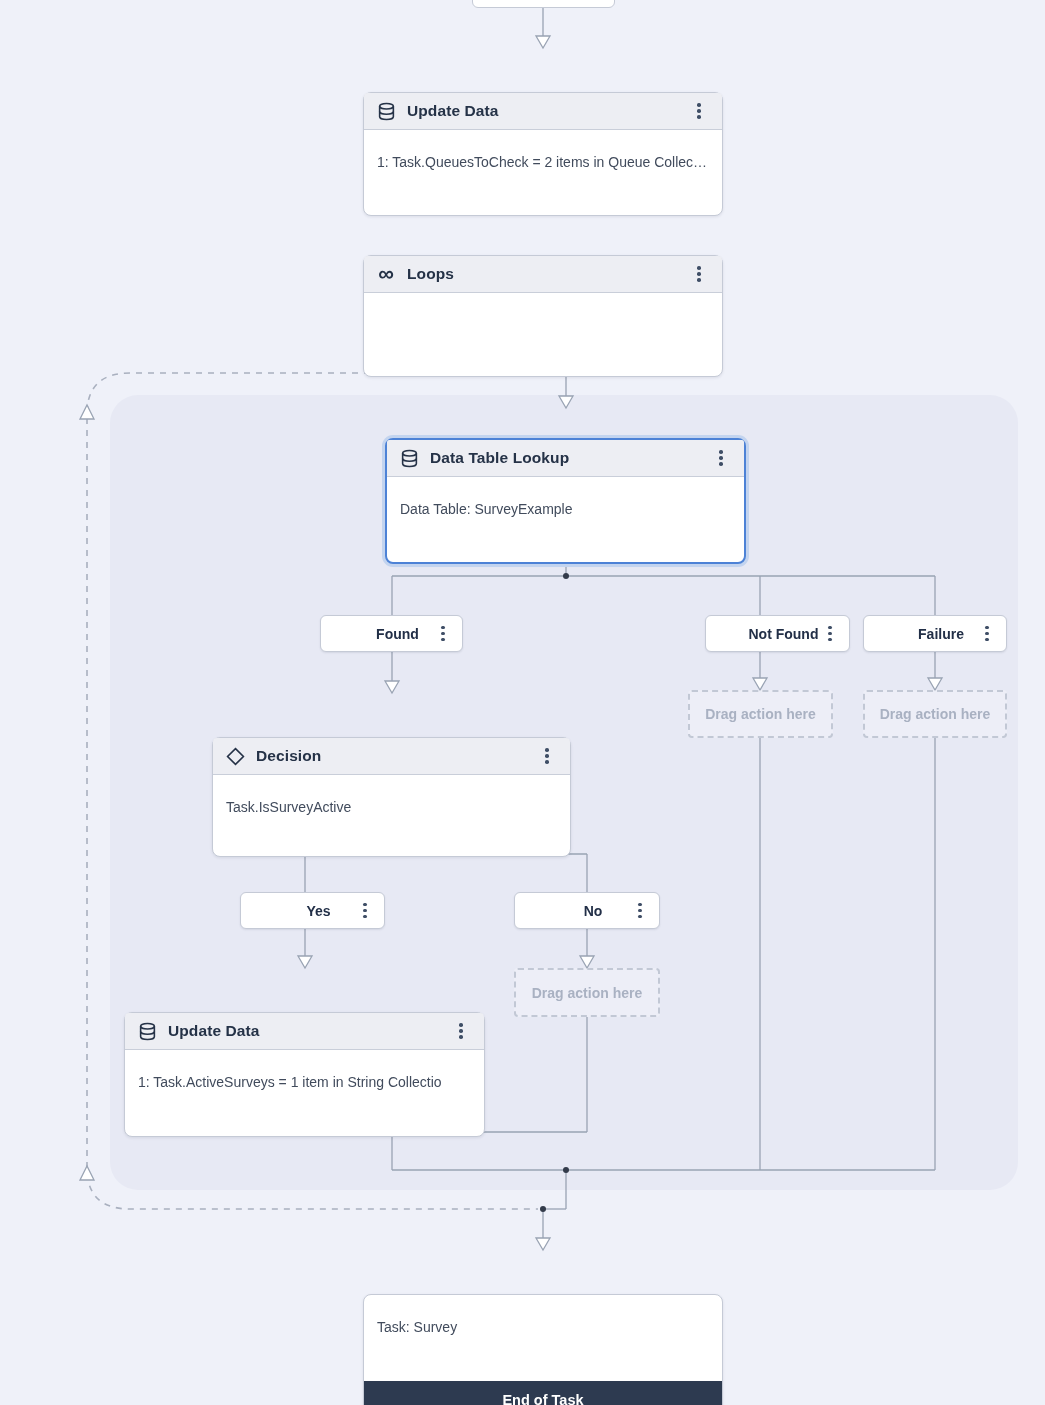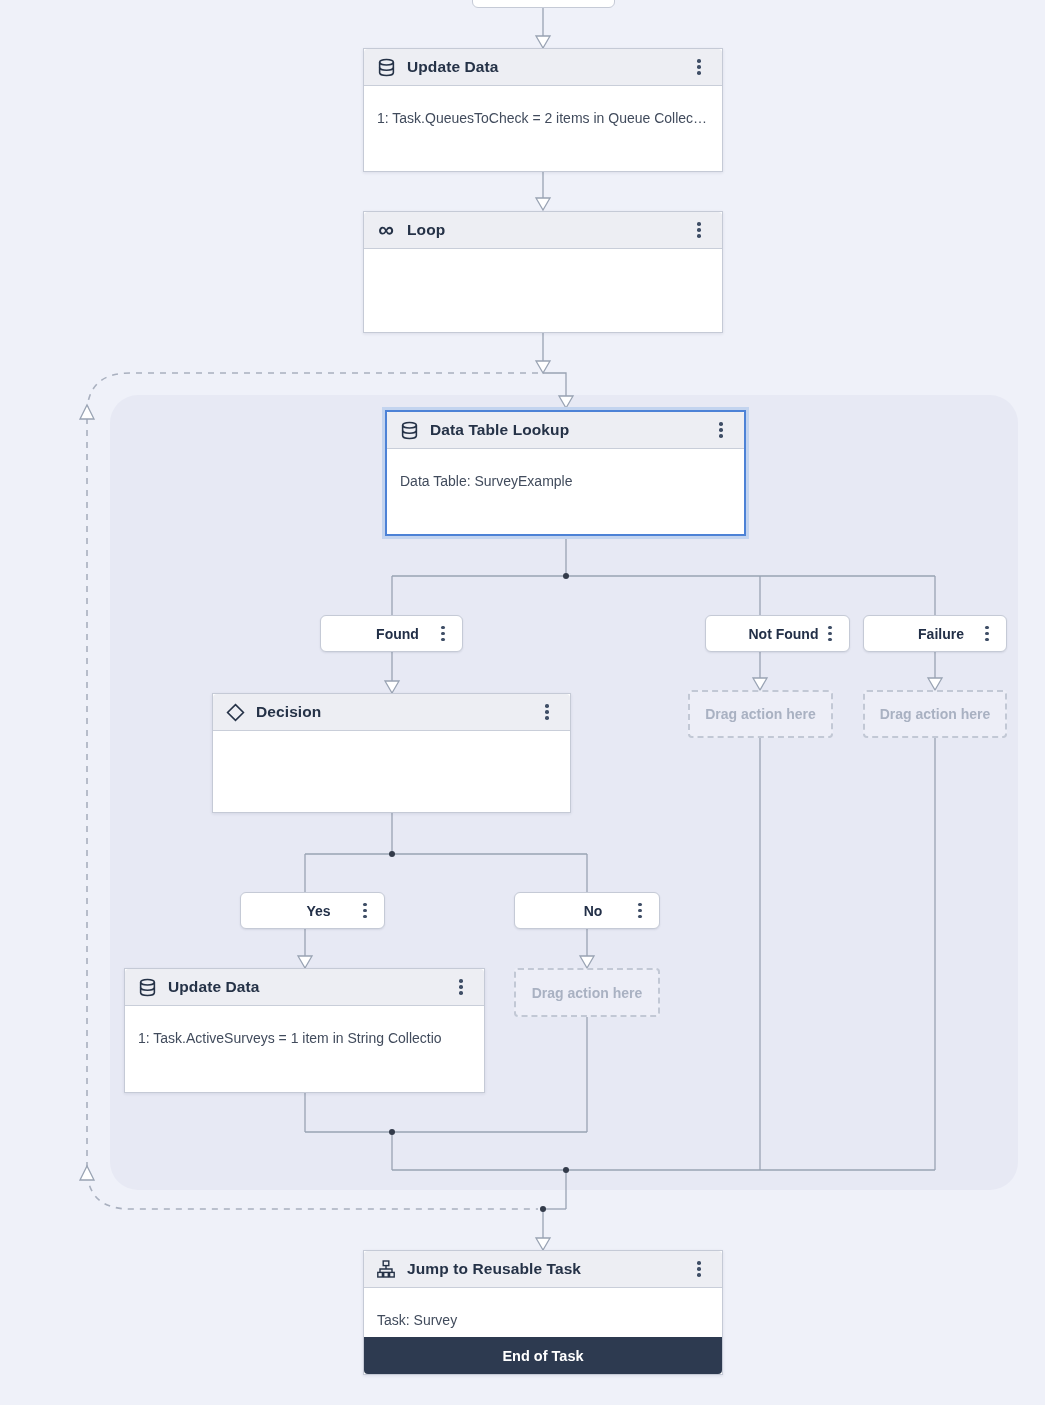--- a/index.html
+++ b/index.html
@@ -9,23 +9,23 @@
     font-family:"Liberation Sans", sans-serif;
     color:#253247;
   }
   .loop-container{
     position:absolute;left:110px;top:395px;width:908px;height:795px;
     background:#e7e9f4;border-radius:28px;
   }
   svg.wires{position:absolute;left:0;top:0;}
   
   .node{
-    position:absolute;background:#ffffff;border:1px solid #c5cad6;border-radius:0;
+    position:absolute;background:#ffffff;border:1px solid #c5cad6;border-radius:8px;
     box-shadow:0 1px 3px rgba(40,50,80,.10);box-sizing:border-box;
-    display:flex;flex-direction:column;
+    display:flex;flex-direction:column;margin-top:44px;
   }
   .node.selected{
     border:2px solid #4d82d6;
     box-shadow:0 0 0 3px #c3d4ef, 0 1px 3px rgba(40,50,80,.10);
   }
   .node-header{
     display:flex;align-items:center;gap:11px;
     background:#edeef3;border-bottom:1px solid #c9ced9;
     border-radius:4px 4px 0 0;
     height:37px;flex:0 0 37px;padding:0 12px;box-sizing:border-box;
@@ -155,28 +155,28 @@
     <div class="node-body">
       <div class="body-line">1: Task.QueuesToCheck = 2 items in Queue Collec…</div>
     </div>
   </div>
 
   <div class="node" style="left:363px;top:211px;width:360px;height:122px">
     <div class="node-header">
       <span class="icon-wrap">
         <span class="infinity">∞</span>
       </span>
-      <span class="node-title">Loop</span>
-      <span class="kebab-wrap">
-          <span class="kebab"></span>
-        </span>
-    </div>
-  </div>
-
-  <div class="node selected" style="left:385px;top:410px;width:361px;height:126px">
+      <span class="node-title">Loops</span>
+      <span class="kebab-wrap">
+          <span class="kebab"></span>
+        </span>
+    </div>
+  </div>
+
+  <div class="node selected" style="left:385px;top:394px;width:361px;height:126px">
     <div class="node-header">
       <span class="icon-wrap">
         <svg width="19" height="19" viewBox="0 0 18 18" fill="none" stroke="#253247" stroke-width="1.5">
           <ellipse cx="9" cy="4" rx="6.5" ry="2.6"></ellipse>
           <path d="M2.5 4 V14 C2.5 15.4 5.4 16.6 9 16.6 C12.6 16.6 15.5 15.4 15.5 14 V4"></path>
           <path d="M2.5 9 C2.5 10.4 5.4 11.6 9 11.6 C12.6 11.6 15.5 10.4 15.5 9"></path>
         </svg>
       </span>
       <span class="node-title">Data Table Lookup</span>
       <span class="kebab-wrap">
@@ -219,20 +219,23 @@
       <span class="icon-wrap">
         <svg width="19" height="19" viewBox="0 0 18 18" fill="none" stroke="#253247" stroke-width="1.5">
           <path d="M9 1.5 L16.5 9 L9 16.5 L1.5 9 Z"></path>
         </svg>
       </span>
       <span class="node-title">Decision</span>
       <span class="kebab-wrap">
           <span class="kebab"></span>
         </span>
     </div>
+    <div class="node-body">
+      <div class="body-line">Task.IsSurveyActive</div>
+    </div>
   </div>
 
   <div class="branch" style="left:240px;top:892px;width:145px">
     <span class="branch-label">Yes</span>
     <span class="kebab-wrap">
         <span class="kebab"></span>
       </span>
   </div>
   <div class="branch" style="left:514px;top:892px;width:146px">
     <span class="branch-label">No</span>
@@ -258,35 +261,20 @@
     <div class="node-body">
       <div class="body-line">1: Task.ActiveSurveys = 1 item in String Collectio</div>
     </div>
   </div>
 
   <div class="dropzone" style="left:514px;top:968px;width:146px;height:49px">
     <span>Drag action here</span>
   </div>
 
   <div class="node" style="left:363px;top:1250px;width:360px;height:125px">
-    <div class="node-header">
-      <span class="icon-wrap">
-        <svg width="18" height="18" viewBox="0 0 18 18" fill="none" stroke="#253247" stroke-width="1.4">
-          <rect x="6.2" y="1" width="5.6" height="4.6"></rect>
-          <path d="M9 5.6 V9 M3 12.4 V9 H15 V12.4"></path>
-          <rect x="0.8" y="12.4" width="4.6" height="4.6"></rect>
-          <rect x="6.7" y="12.4" width="4.6" height="4.6"></rect>
-          <rect x="12.6" y="12.4" width="4.6" height="4.6"></rect>
-        </svg>
-      </span>
-      <span class="node-title">Jump to Reusable Task</span>
-      <span class="kebab-wrap">
-          <span class="kebab"></span>
-        </span>
-    </div>
     <div class="node-body">
       <div class="body-line">Task: Survey</div>
     </div>
     <div class="node-footer">
       <span>End of Task</span>
     </div>
   </div>
 
 </div>
 

